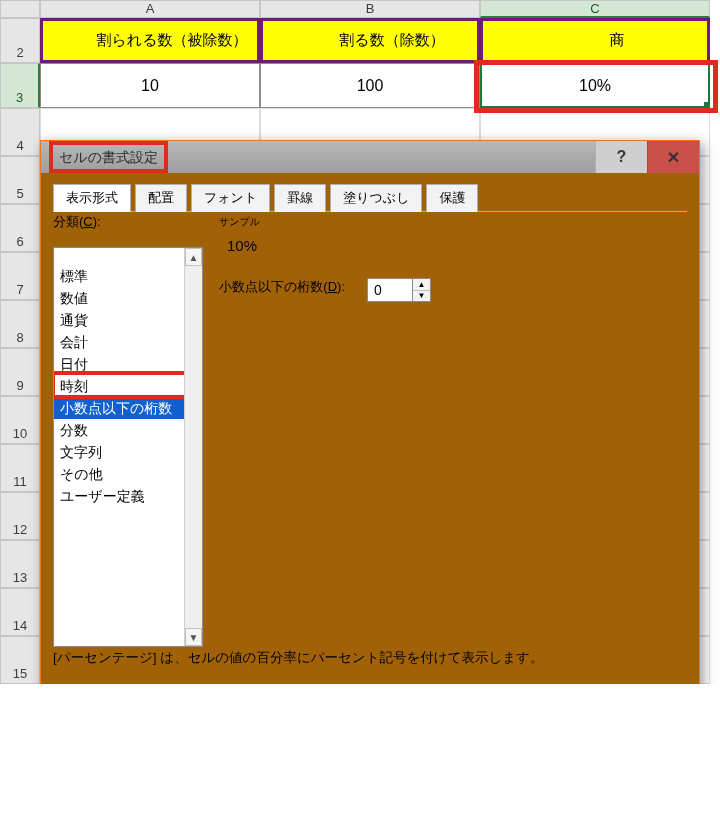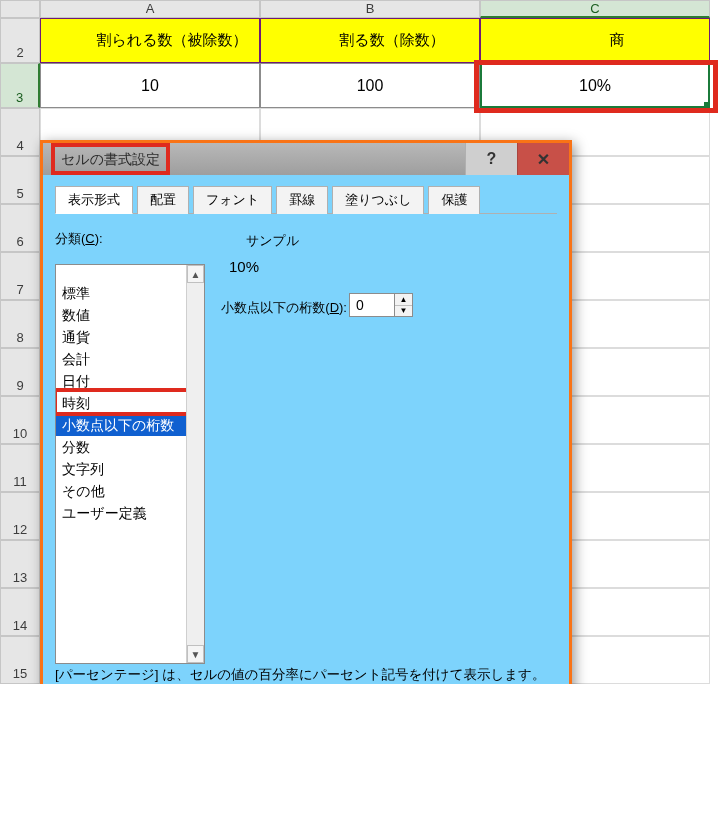--- a/index.html
+++ b/index.html
@@ -55,21 +55,21 @@
   .sheet .cell {
     border: 1px solid #8c8c8c;
     display: flex;
     align-items: center;
     justify-content: center;
     font-size: 15px;
     background: #fff;
   }
   .sheet .cell.head {
     background: #ffff00;
-    border: 1px solid #701a75;
+    border: 3px solid #701a75;
     font-size: 15px;
     padding-left: 44px;
   }
   .sheet .cell.data {
     font-size: 16px;
   }
   .sheet .cell.selected {
     outline: 2px solid #1b7a3a;
     outline-offset: -2px;
     position: relative;
@@ -106,23 +106,23 @@
   .blank-grid .bcell {
     border: 1px solid #dcdcdc;
     height: 48px;
     background:#fff;
   }
 
   
   .dialog {
     position: absolute;
     left: 40px; top: 140px;
-    width: 532px;
-    background: #7dd3fc;
-    border: 3px solid #f97316;
+    width: 660px;
+    background: #a16207;
+    border: 1px solid #f97316;
     box-shadow: 3px 3px 12px rgba(0,0,0,0.4);
   }
   .titlebar {
     height: 32px;
     background: linear-gradient(#b8b8b8,#9e9e9e);
     display: flex;
     align-items: center;
     position: relative;
   }
   .titlebar .title {
@@ -155,21 +155,21 @@
 
   .dialog-body {
     padding: 10px 12px 12px 12px;
   }
 
   
   .tabs {
     display:flex;
     gap: 4px;
     border-bottom: 1px solid #b0b0b0;
-    margin-bottom: 16px;
+    margin-bottom: 1px;
   }
   .tab {
     border: 1px solid #b0b0b0;
     border-bottom: none;
     padding: 4px 12px;
     background: #f3f3f3;
     font-size: 13px;
     position:relative;
     top:1px;
   }
@@ -214,29 +214,29 @@
   }
   .red-listitem{
     position:absolute;
     left:-3px; top:123px;
     width:152px; height:28px;
     border:4px solid #df2a1e;
     pointer-events:none;
   }
 
   .rightpane { flex:1; }
-  .sample-label { font-size:13px; margin-bottom:4px; margin-top:2px;margin-left:25px;}
+  .sample-label { font-size:10px; margin-bottom:4px; margin-top:2px;}
   .sample-box {
     border:0;
     padding: 4px 8px 14px 8px;
     font-size:15px;
   }
   .decimals-row{
-    display:flex;align-items:flex-end;gap:2px;
-    margin-top:4px;
+    display:flex;align-items:flex-start;gap:22px;
+    margin-top:10px;
   }
   .spin {
     display:flex;align-items:stretch;
     border:1px solid #8c8c8c;
     height:24px;
   }
   .spin input{
     width:44px;border:none;padding:0 6px;font-size:14px;outline:none;
   }
   .spin .arrows{

